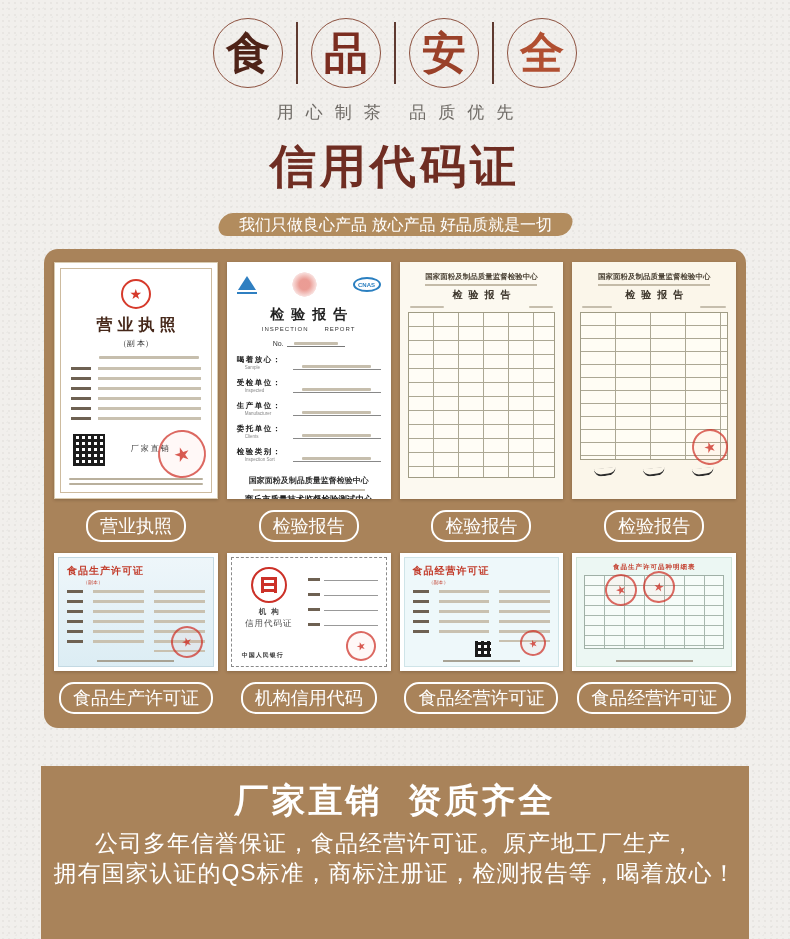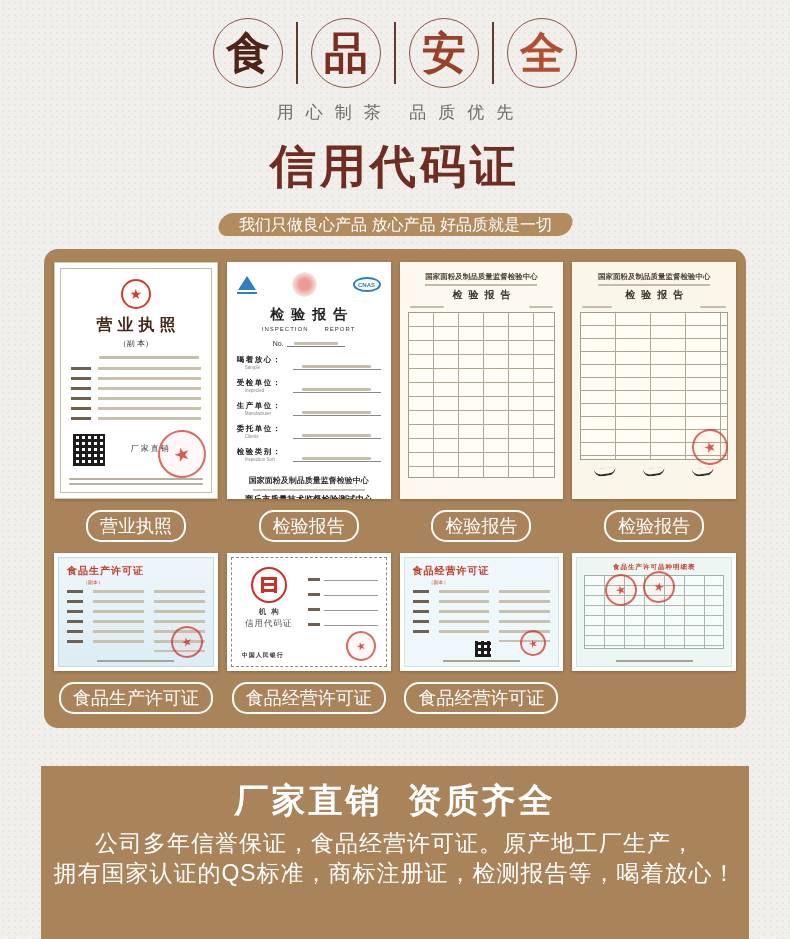--- a/index.html
+++ b/index.html
@@ -388,20 +388,23 @@
           <div class="c8-foot"></div>
         </div>
       </div>
     </div>
 
     <div class="grid labels" style="margin-bottom:3px;">
       <div class="label-cell">
         <span class="pill">食品生产许可证</span>
       </div>
       <div class="label-cell">
+        <span class="pill">机构信用代码</span>
+      </div>
+      <div class="label-cell">
         <span class="pill">食品经营许可证</span>
       </div>
       <div class="label-cell">
         <span class="pill">食品经营许可证</span>
       </div>
     </div>
   </div>
 
   <div class="bottom-box">
     <div class="bb-title">厂家直销  资质齐全</div>

